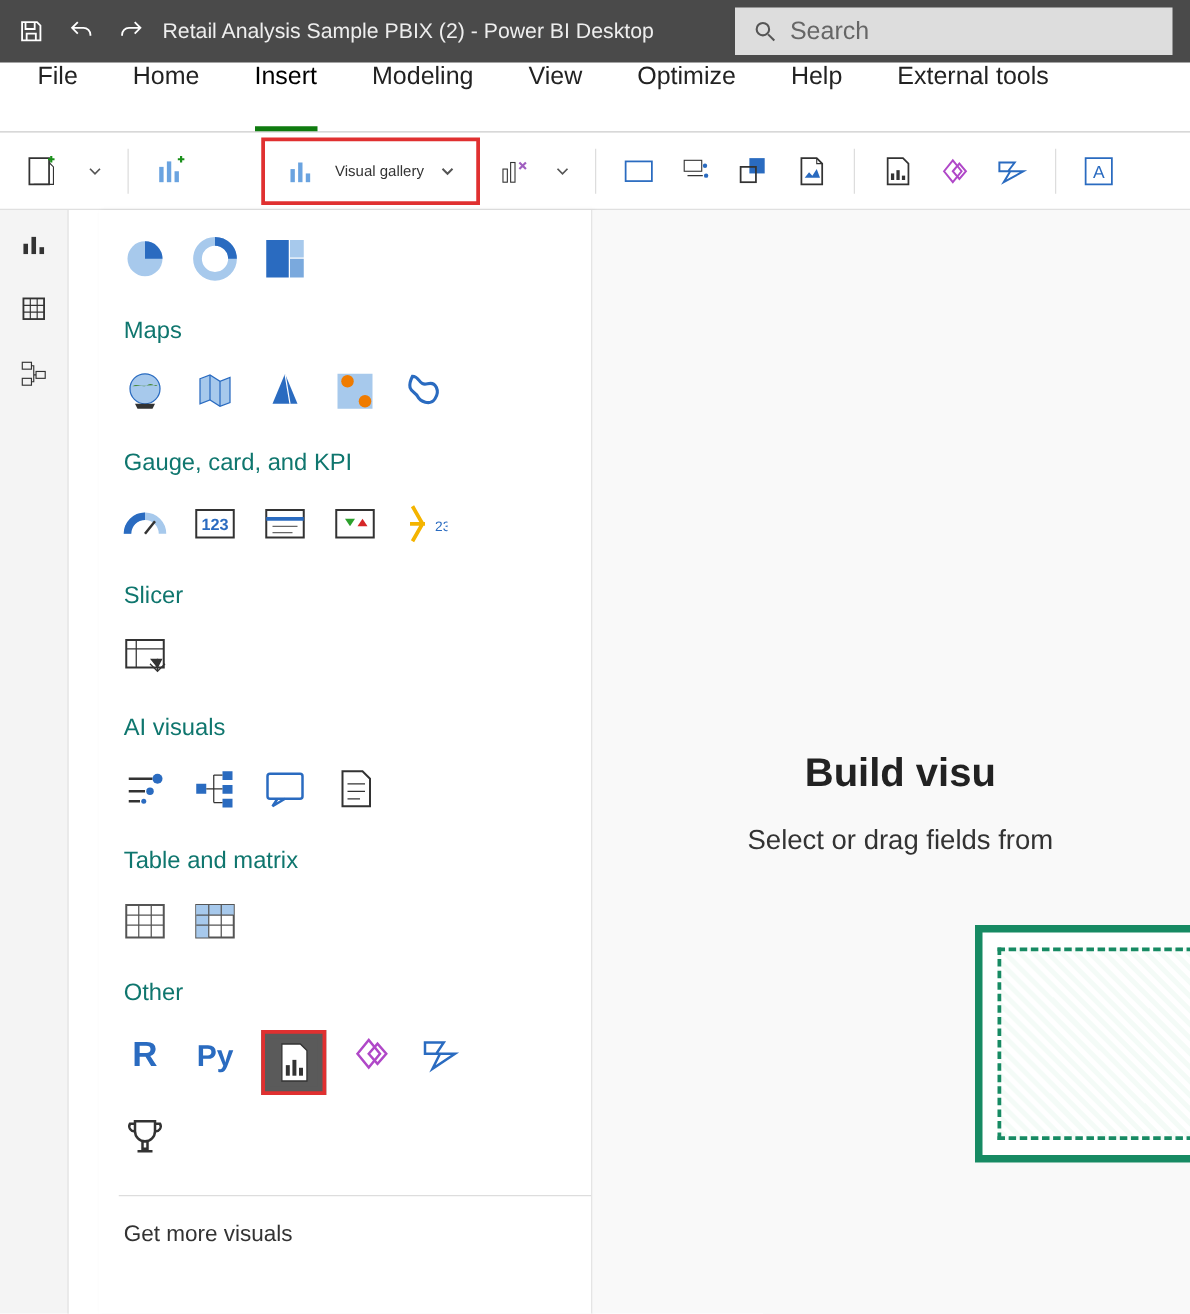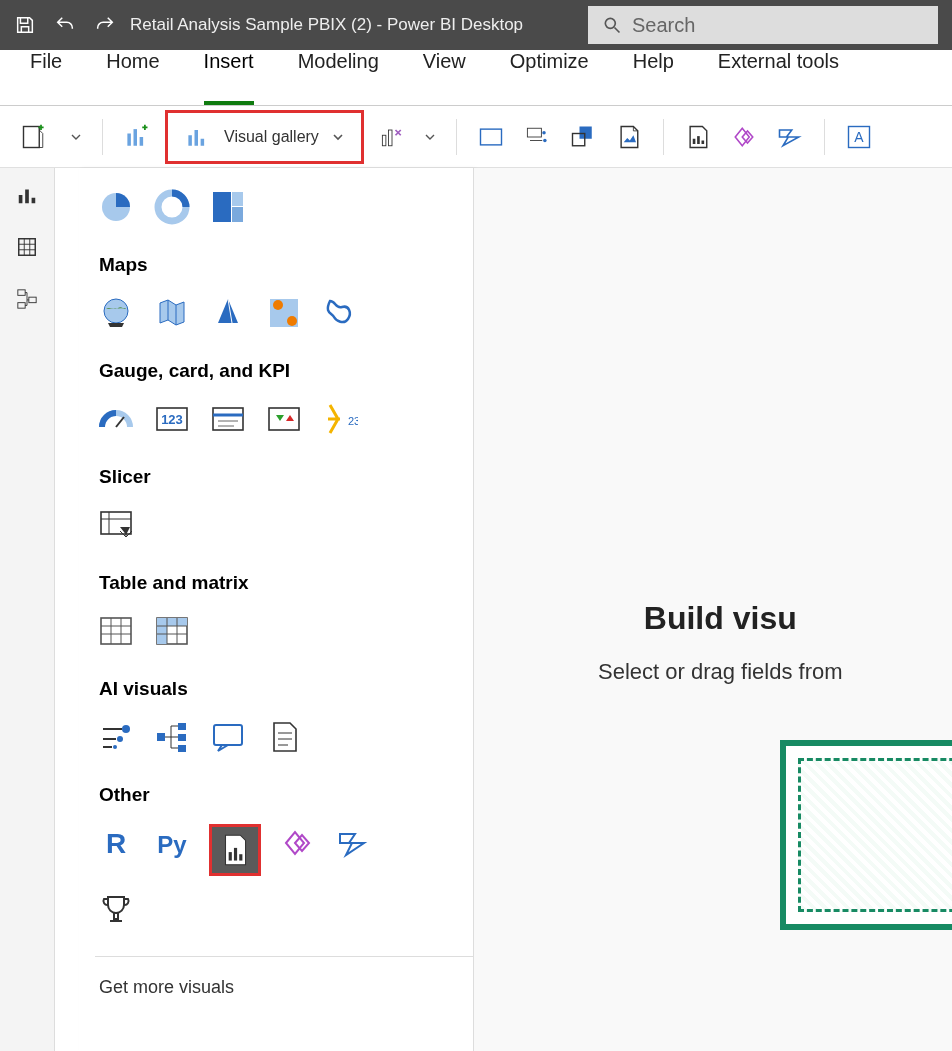--- a/index.html
+++ b/index.html
@@ -13,31 +13,31 @@
   .searchbox input::placeholder { color: #666; }
 
   .menubar { height: 56px; display: flex; padding-left: 30px; gap: 44px; border-bottom: 1px solid #ccc; font-size: 20px; color: #222; }
   .menubar .item { cursor: pointer; }
   .menubar .active { border-bottom: 4px solid #0f7b0f; padding-bottom: 0px; font-weight: 400; color: #000; }
 
   .toolbar { height: 62px; display: flex; align-items: center; padding: 0 16px; gap: 10px; border-bottom: 1px solid #e0e0e0; }
   .tb-group { display: flex; align-items: center; gap: 14px; }
   .tb-sep { width: 1px; height: 36px; background: #ddd; margin: 0 6px; }
   .tb-btn { display: flex; align-items: center; justify-content: center; padding: 4px; cursor: pointer; }
-  .visual-gallery-btn { border: 3px solid #e03030; display: flex; align-items: center; gap: 12px; padding: 10px 16px; font-size: 16px; color: #333; cursor: pointer; }
+  .visual-gallery-btn { border: 3px solid #e03030; display: flex; align-items: center; gap: 12px; padding: 10px 16px; font-size: 12px; color: #333; cursor: pointer; margin-left: 44px; }
 
   .body-area { display: flex; height: calc(1051px - 168px); }
   .left-rail { width: 55px; background: #f4f4f4; border-right: 1px solid #ddd; display: flex; flex-direction: column; align-items: center; padding-top: 16px; gap: 30px; }
   .left-rail .rail-item { cursor: pointer; }
 
   .canvas-panel { flex: 0 0 24px; background: #fff; }
   
   .dropdown-panel { width: 395px; background: #fff; border-right: 1px solid #ddd; box-shadow: 2px 0 4px rgba(0,0,0,0.05); padding: 20px 0 20px 16px; overflow-y: auto; }
   .section { margin-bottom: 28px; }
-  .section-label { font-size: 19px; color: #000000; margin: 0 0 18px 4px; font-weight: bold; }
+  .section-label { font-size: 19px; color: #0f766e; margin: 0 0 18px 4px; }
   .icon-row { display: flex; flex-wrap: wrap; gap: 18px; padding-left: 2px; }
   .viz-icon { width: 38px; height: 38px; display: flex; align-items: center; justify-content: center; cursor: pointer; }
   .highlight-box { border: 3px solid #e03030; padding: 4px; background: #5a5a5a; }
   .highlight-box svg { display:block; }
   .section-divider { border-top: 1px solid #ddd; margin: 8px 0 20px 0; }
   .get-more { font-size: 18px; color: #333; padding-left: 4px; cursor: pointer; }
 
   .canvas-right { flex: 1; background: #f9f9f9; padding: 0; position: relative; overflow: hidden; }
   .build-area { position:absolute; left:124px; top:432px; text-align: center; }
   .build-title { font-size: 32px; font-weight: 600; color: #222; margin-bottom: 22px; }
@@ -337,20 +337,59 @@
               <line x1="3" y1="12" x2="33" y2="12" stroke="#333"></line>
               <line x1="11" y1="5" x2="11" y2="27" stroke="#333"></line>
               <path d="M22 24l6 6 6-6M28 20v10" fill="none" stroke="#333"></path>
               <path d="M22 20h10l-4 8-2-3z" fill="#333"></path>
             </svg>
           </span>
       </div>
     </div>
 
     <div class="section">
+      <div class="section-label">AI visuals</div>
+      <div class="icon-row">
+        <span class="viz-icon">
+            <svg class="ico36" viewBox="0 0 36 36">
+              <line x1="5" y1="10" x2="24" y2="10" stroke="#333" stroke-width="2"></line>
+              <circle cx="28" cy="10" r="4" fill="#2a6bc0"></circle>
+              <line x1="5" y1="20" x2="18" y2="20" stroke="#333" stroke-width="2"></line>
+              <circle cx="22" cy="20" r="3" fill="#2a6bc0"></circle>
+              <line x1="5" y1="28" x2="14" y2="28" stroke="#333" stroke-width="2"></line>
+              <circle cx="17" cy="28" r="2" fill="#2a6bc0"></circle>
+            </svg>
+          </span>
+        <span class="viz-icon">
+            <svg class="ico36" viewBox="0 0 36 36">
+              <rect x="3" y="14" width="8" height="8" fill="#2a6bc0"></rect>
+              <rect x="24" y="4" width="8" height="7" fill="#2a6bc0"></rect>
+              <rect x="24" y="15" width="8" height="7" fill="#2a6bc0"></rect>
+              <rect x="24" y="26" width="8" height="7" fill="#2a6bc0"></rect>
+              <path d="M11 18h6M17 7h7M17 18h7M17 29h7M17 7v22" stroke="#333" fill="none"></path>
+            </svg>
+          </span>
+        <span class="viz-icon">
+            <svg class="ico36" viewBox="0 0 36 36">
+              <rect x="4" y="6" width="28" height="20" rx="2" fill="none" stroke="#2a6bc0" stroke-width="2"></rect>
+              <path d="M12 26l-4 6 10-6" fill="none" stroke="#2a6bc0" stroke-width="2"></path>
+            </svg>
+          </span>
+        <span class="viz-icon">
+            <svg class="ico36" viewBox="0 0 36 36">
+              <path d="M8 4h16l6 6v22H8z" fill="none" stroke="#333" stroke-width="1.6"></path>
+              <line x1="12" y1="14" x2="26" y2="14" stroke="#333"></line>
+              <line x1="12" y1="20" x2="26" y2="20" stroke="#333"></line>
+              <line x1="12" y1="26" x2="22" y2="26" stroke="#333"></line>
+            </svg>
+          </span>
+      </div>
+    </div>
+
+    <div class="section">
       <div class="section-label">Table and matrix</div>
       <div class="icon-row">
         <span class="viz-icon">
             <svg class="ico36" viewBox="0 0 36 36">
               <rect x="3" y="5" width="30" height="26" fill="none" stroke="#555" stroke-width="1.6"></rect>
               <line x1="3" y1="13" x2="33" y2="13" stroke="#555"></line>
               <line x1="3" y1="21" x2="33" y2="21" stroke="#555"></line>
               <line x1="13" y1="5" x2="13" y2="31" stroke="#555"></line>
               <line x1="23" y1="5" x2="23" y2="31" stroke="#555"></line>
             </svg>
@@ -363,59 +402,20 @@
               <line x1="3" y1="13" x2="33" y2="13" stroke="#555"></line>
               <line x1="3" y1="21" x2="33" y2="21" stroke="#555"></line>
               <line x1="13" y1="5" x2="13" y2="31" stroke="#555"></line>
               <line x1="23" y1="5" x2="23" y2="31" stroke="#555"></line>
             </svg>
           </span>
       </div>
     </div>
 
     <div class="section">
-      <div class="section-label">AI visuals</div>
-      <div class="icon-row">
-        <span class="viz-icon">
-            <svg class="ico36" viewBox="0 0 36 36">
-              <line x1="5" y1="10" x2="24" y2="10" stroke="#333" stroke-width="2"></line>
-              <circle cx="28" cy="10" r="4" fill="#2a6bc0"></circle>
-              <line x1="5" y1="20" x2="18" y2="20" stroke="#333" stroke-width="2"></line>
-              <circle cx="22" cy="20" r="3" fill="#2a6bc0"></circle>
-              <line x1="5" y1="28" x2="14" y2="28" stroke="#333" stroke-width="2"></line>
-              <circle cx="17" cy="28" r="2" fill="#2a6bc0"></circle>
-            </svg>
-          </span>
-        <span class="viz-icon">
-            <svg class="ico36" viewBox="0 0 36 36">
-              <rect x="3" y="14" width="8" height="8" fill="#2a6bc0"></rect>
-              <rect x="24" y="4" width="8" height="7" fill="#2a6bc0"></rect>
-              <rect x="24" y="15" width="8" height="7" fill="#2a6bc0"></rect>
-              <rect x="24" y="26" width="8" height="7" fill="#2a6bc0"></rect>
-              <path d="M11 18h6M17 7h7M17 18h7M17 29h7M17 7v22" stroke="#333" fill="none"></path>
-            </svg>
-          </span>
-        <span class="viz-icon">
-            <svg class="ico36" viewBox="0 0 36 36">
-              <rect x="4" y="6" width="28" height="20" rx="2" fill="none" stroke="#2a6bc0" stroke-width="2"></rect>
-              <path d="M12 26l-4 6 10-6" fill="none" stroke="#2a6bc0" stroke-width="2"></path>
-            </svg>
-          </span>
-        <span class="viz-icon">
-            <svg class="ico36" viewBox="0 0 36 36">
-              <path d="M8 4h16l6 6v22H8z" fill="none" stroke="#333" stroke-width="1.6"></path>
-              <line x1="12" y1="14" x2="26" y2="14" stroke="#333"></line>
-              <line x1="12" y1="20" x2="26" y2="20" stroke="#333"></line>
-              <line x1="12" y1="26" x2="22" y2="26" stroke="#333"></line>
-            </svg>
-          </span>
-      </div>
-    </div>
-
-    <div class="section">
       <div class="section-label">Other</div>
       <div class="icon-row">
         <span class="viz-icon">
             <svg class="ico36" viewBox="0 0 36 36">
               <text x="18" y="28" text-anchor="middle" font-size="28" font-weight="bold" fill="#2a6bc0">R</text>
             </svg>
           </span>
         <span class="viz-icon">
             <svg class="ico36" viewBox="0 0 36 36">
               <text x="18" y="28" text-anchor="middle" font-size="24" font-weight="bold" fill="#2a6bc0">Py</text>

